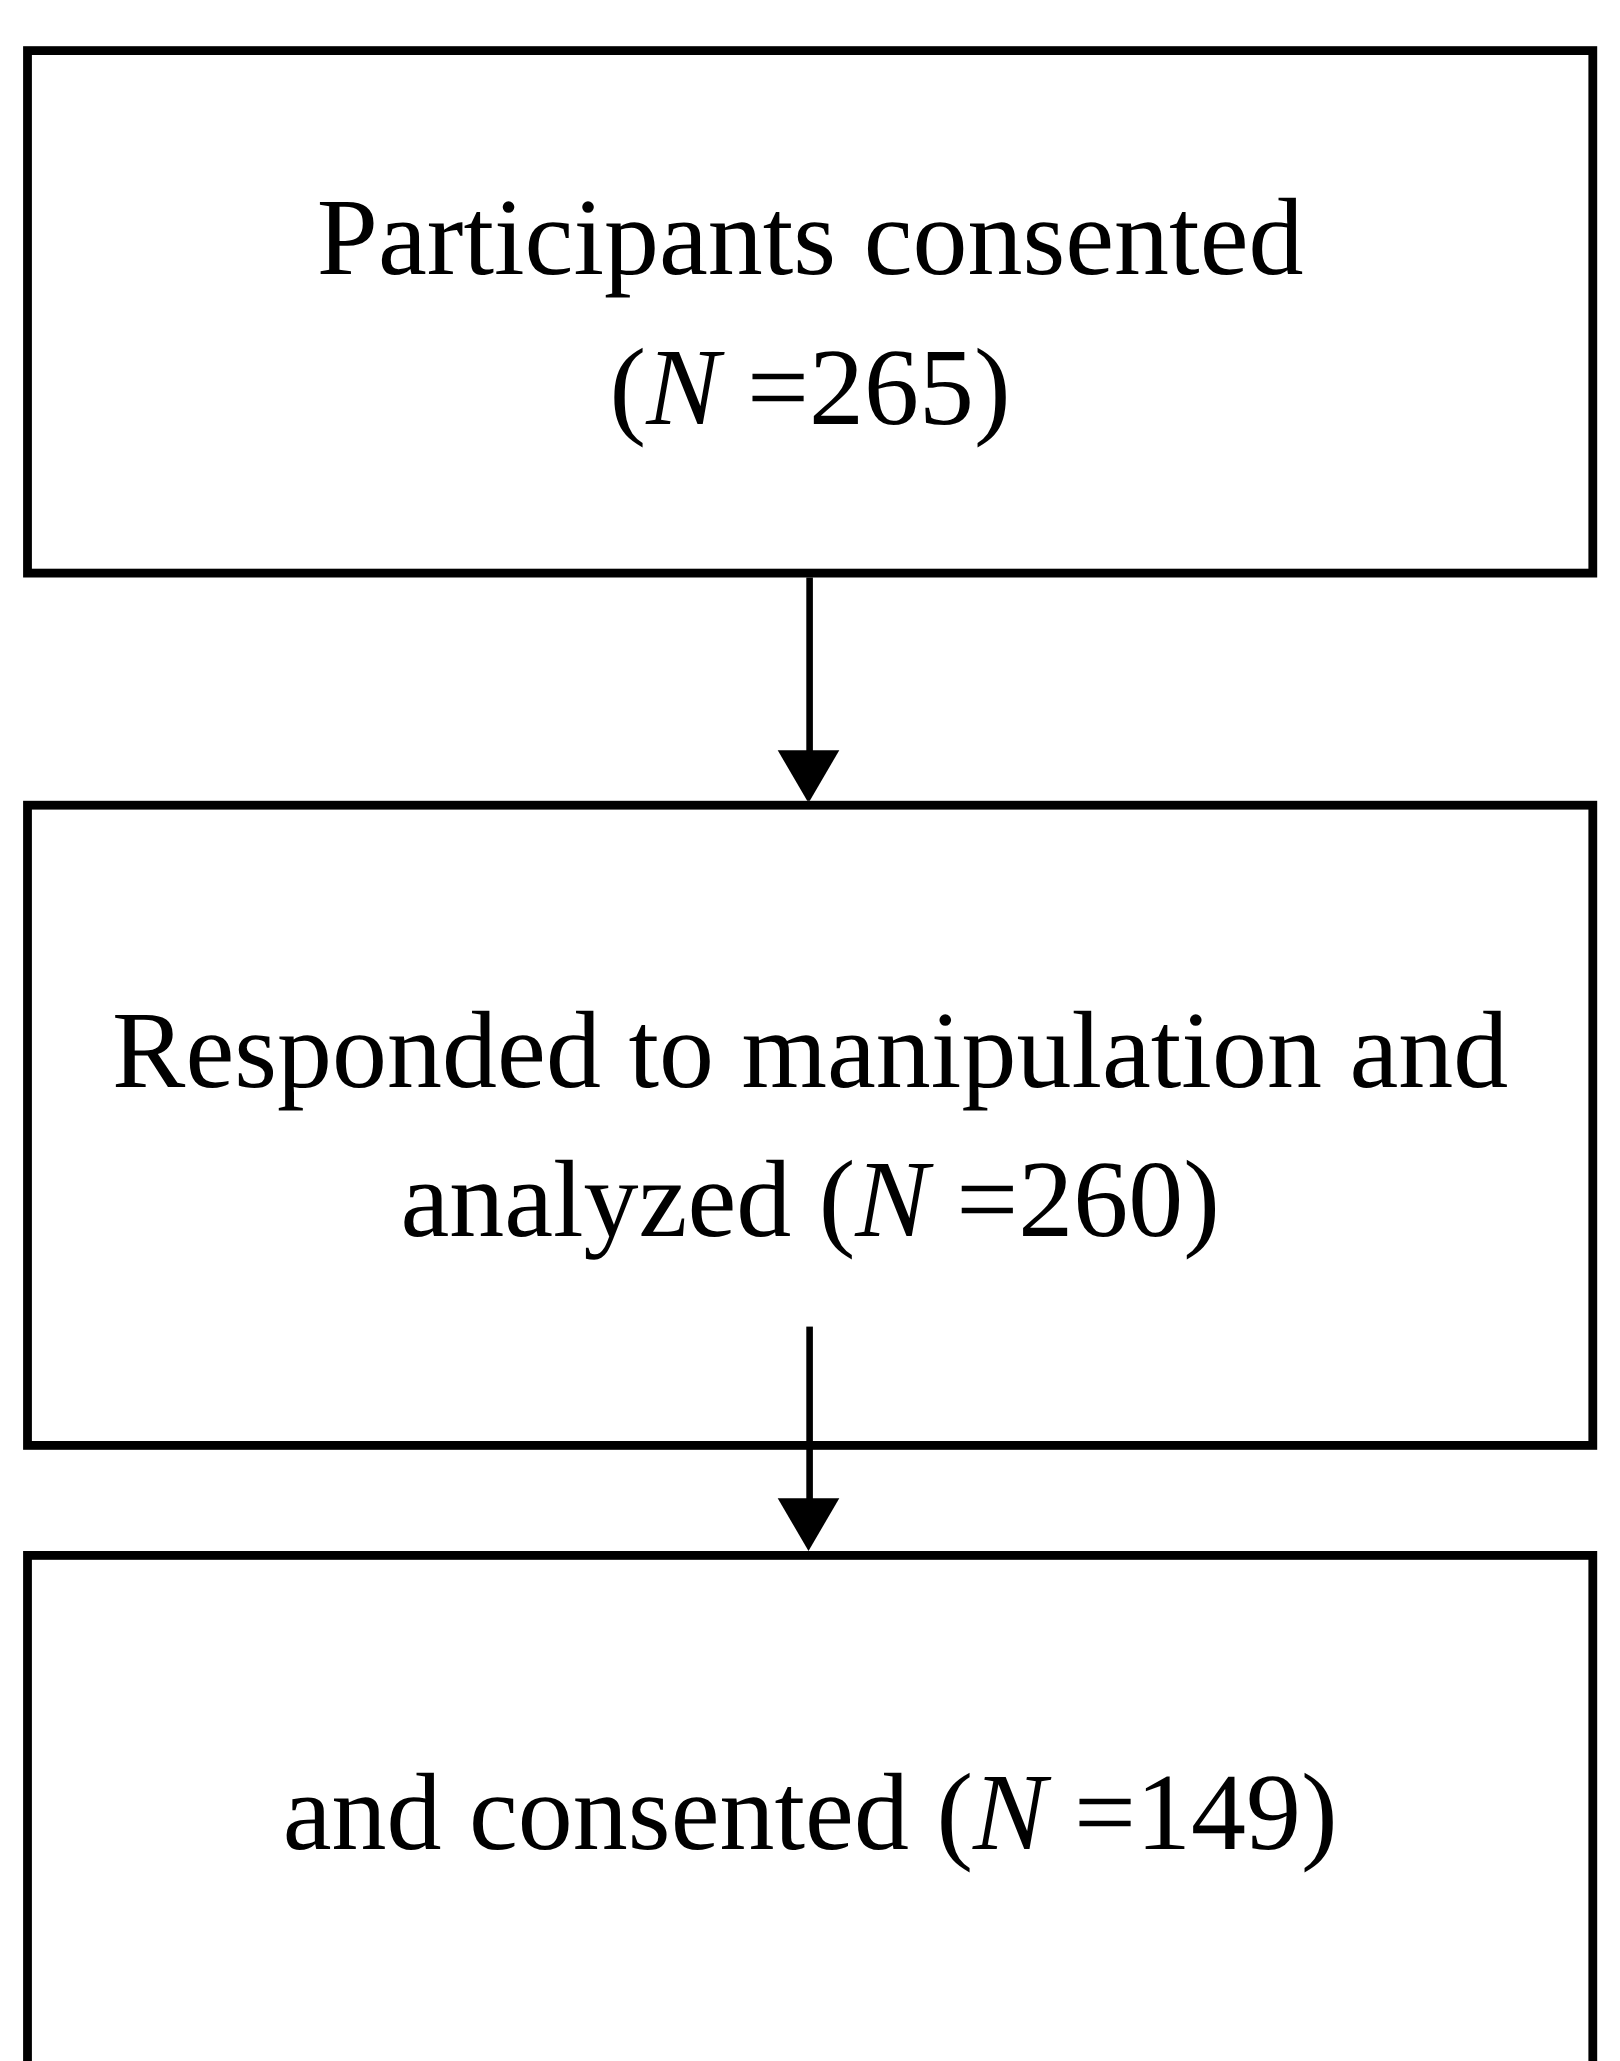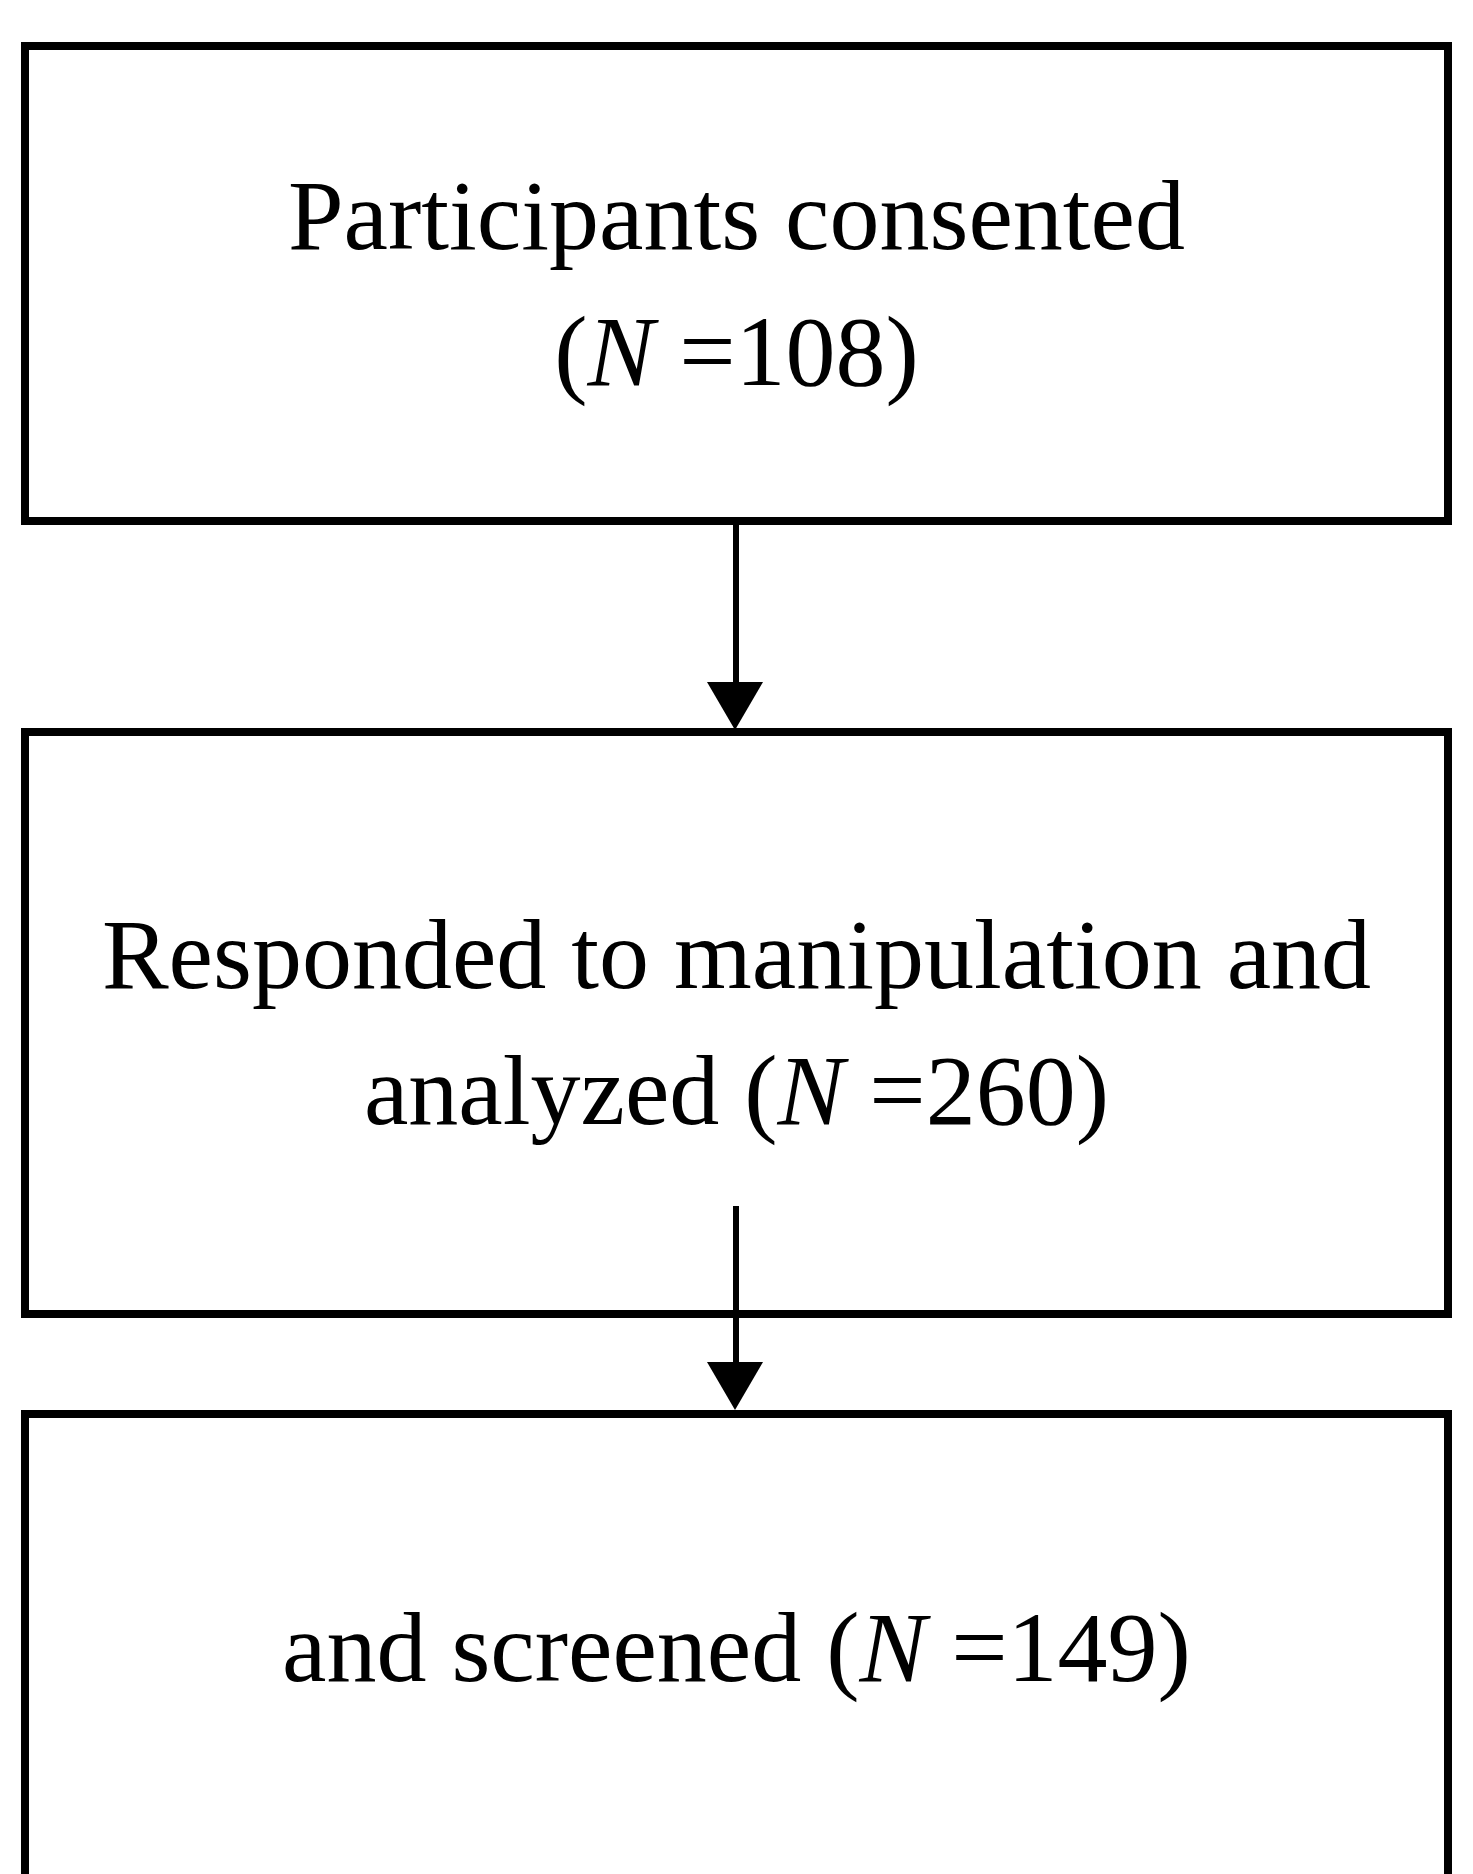--- a/index.html
+++ b/index.html
@@ -60,31 +60,31 @@
   .head-1 { top: 654px; }
   .head-2 { top: 1334px; }
 </style>
 </head>
 <body>
 
 <div class="canvas">
 
   <div class="flow-box box-1">
     <div class="box-line">Participants consented</div>
-    <div class="box-line"><span>(</span><span class="nvar">N</span><span> =108)</span></div>
+    <div class="box-line"><span>(</span><span class="nvar">N</span><span> =265)</span></div>
   </div>
 
   <div class="arrow-shaft shaft-1"></div>
   <div class="arrow-head head-1"></div>
 
   <div class="flow-box box-2">
     <div class="box-line">Responded to manipulation and</div>
     <div class="box-line"><span>analyzed (</span><span class="nvar">N</span><span> =260)</span></div>
   </div>
 
   <div class="arrow-shaft shaft-2"></div>
   <div class="arrow-head head-2"></div>
 
   <div class="flow-box box-3">
-    <div class="box-line"><span>and screened (</span><span class="nvar">N</span><span> =149)</span></div>
+    <div class="box-line"><span>and consented (</span><span class="nvar">N</span><span> =149)</span></div>
   </div>
 
 </div>
 
 </body></html>

